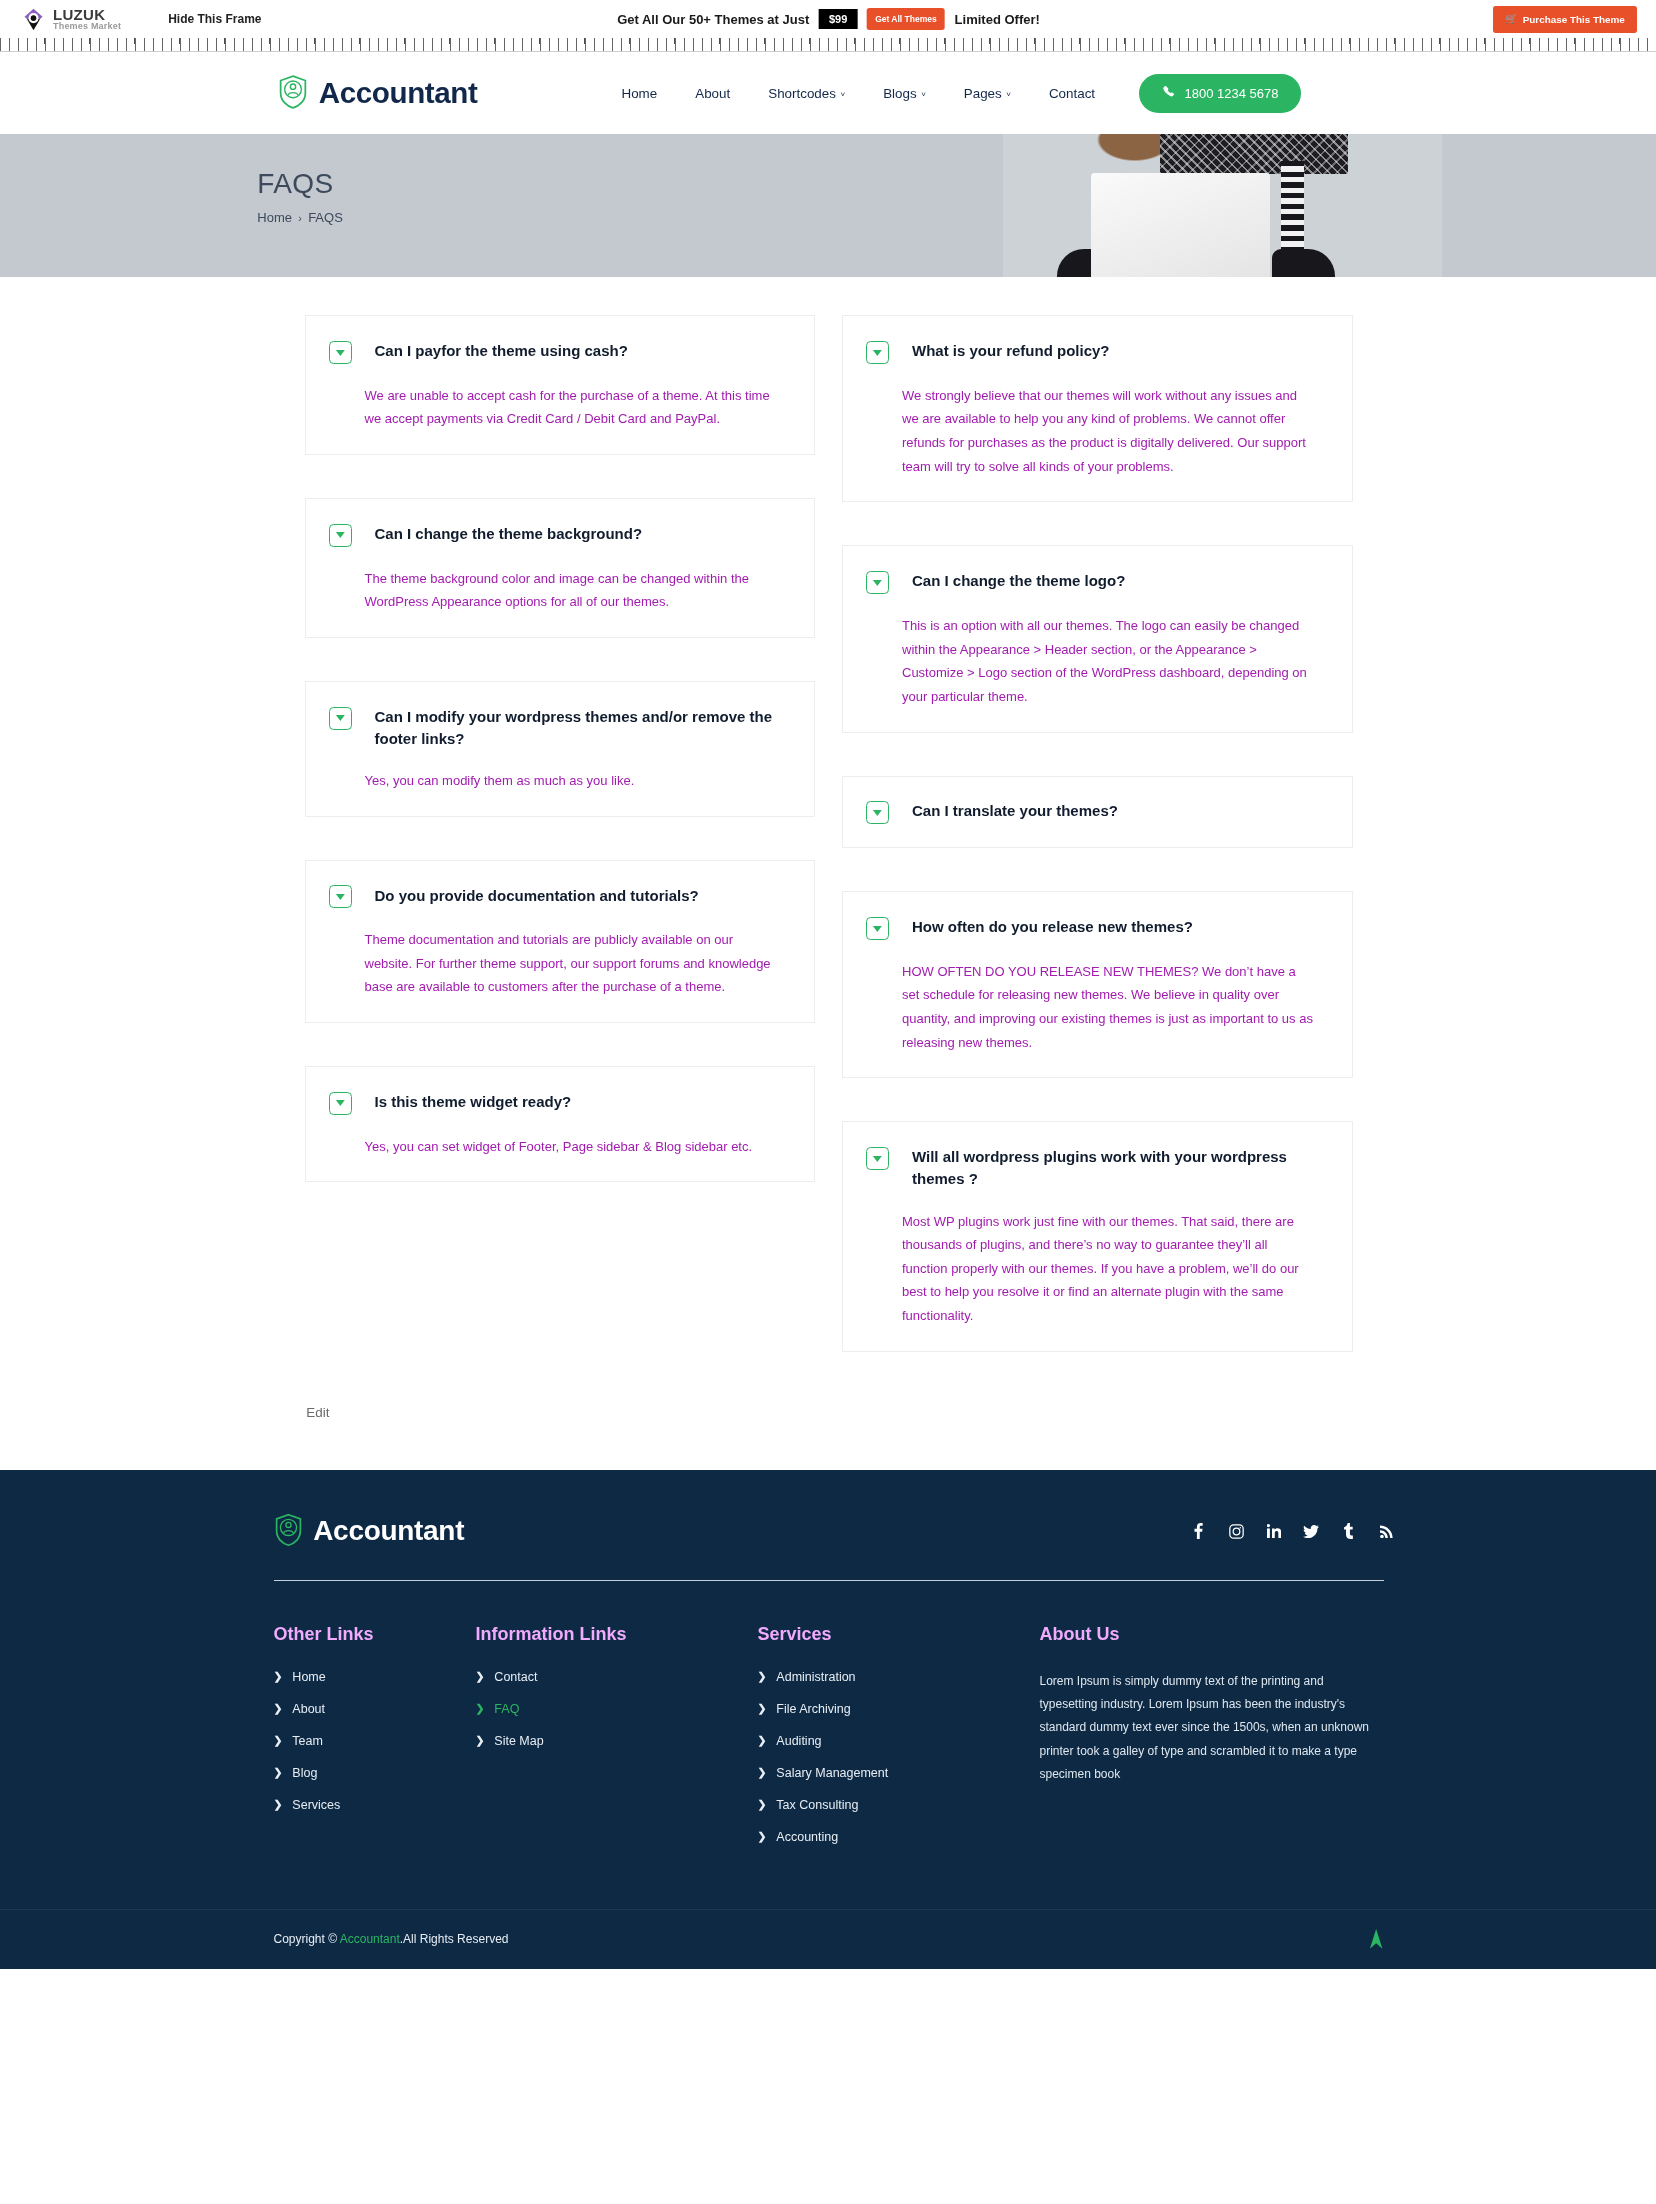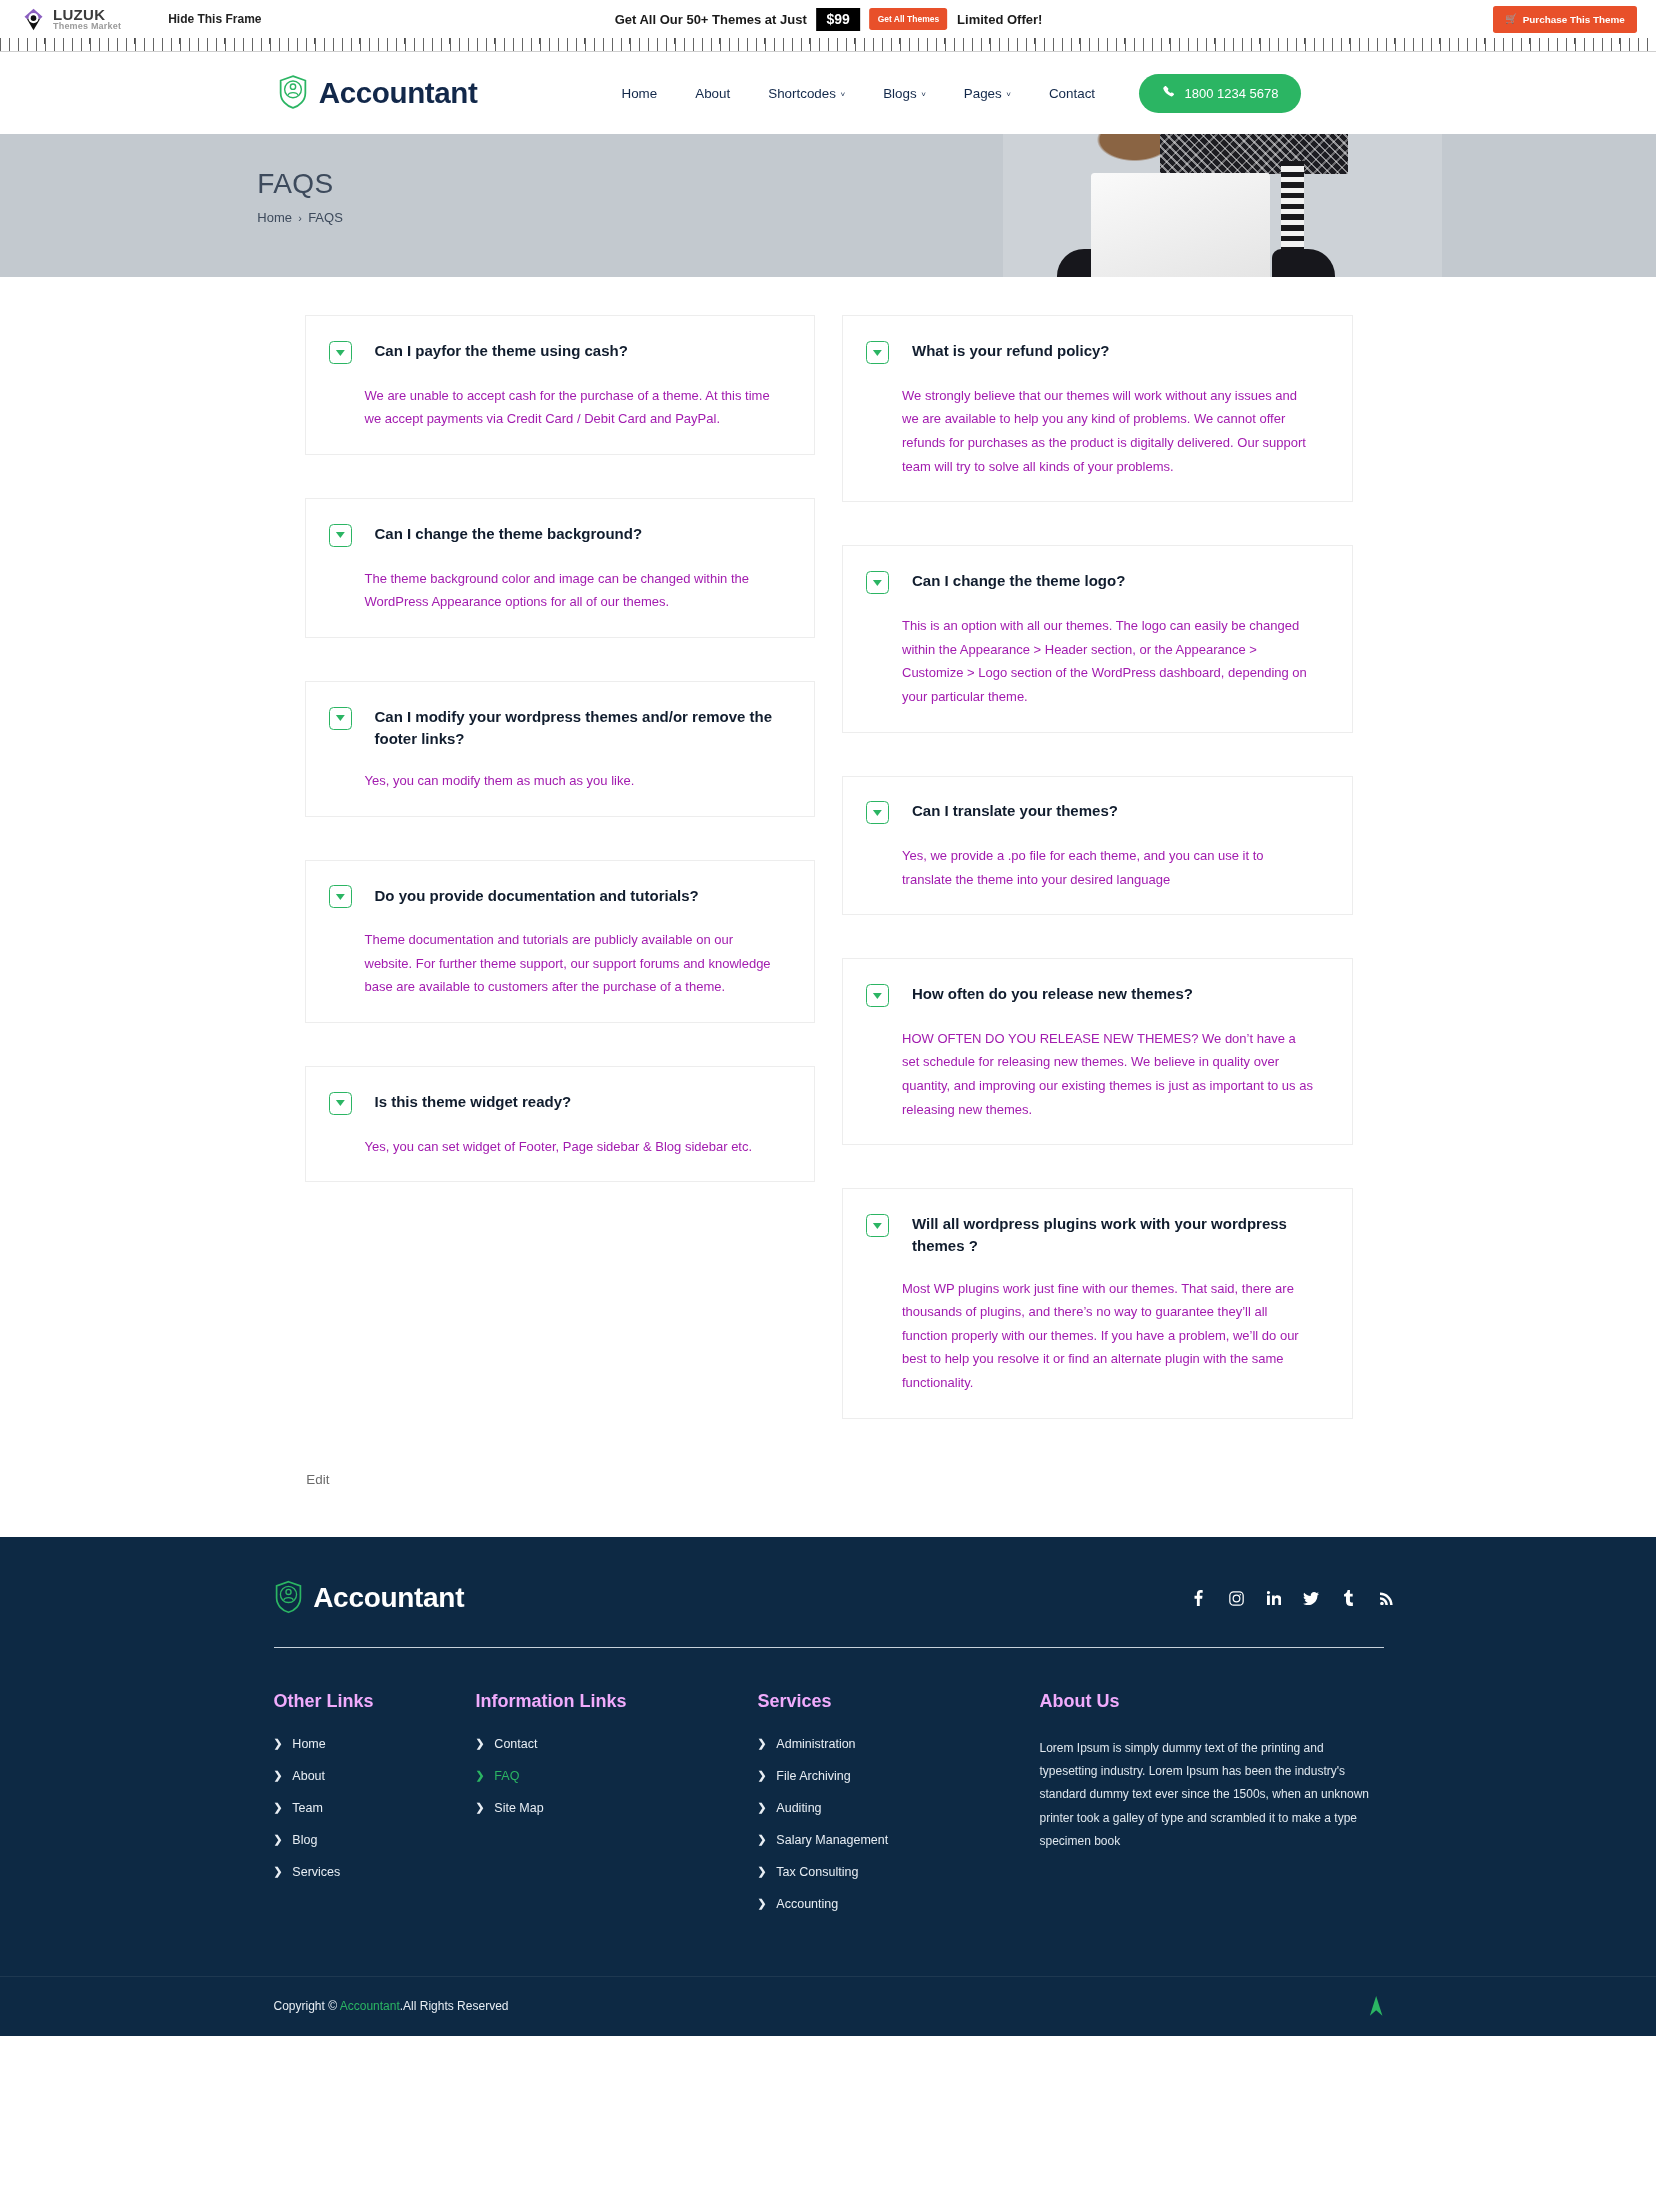--- a/index.html
+++ b/index.html
@@ -32,21 +32,21 @@
   }
   .hide-frame {
     margin-left: 47px; font-size: 12px; font-weight: bold; color: #222;
   }
   .promo {
     position: absolute; left: 50%; transform: translateX(-50%);
     display: flex; align-items: center; gap: 9.9px; white-space: nowrap;
   }
   .promo-text { font-size: 13px; font-weight: bold; color: #1a1a1a; }
   .promo-price {
-    background: #000; color: #fff; font-size: 14px; font-weight: bold;
+    background: #000; color: #fff; font-size: 11px; font-weight: bold;
     padding: 4.5px 9.9px; line-height: 1;
   }
   .promo-btn {
     background: #e8502a; color: #fff; font-size: 8.5px; font-weight: bold;
     padding: 6.3px 8px; border: none; border-radius: 2.7px; line-height: 1;
     cursor: pointer;
   }
   .purchase-btn {
     position: absolute; right: 19.7px;
     background: #e8502a; color: #fff; border: none; border-radius: 2.7px;
@@ -415,21 +415,20 @@
 
         <div class="faq-card">
           <div class="faq-head">
             <span class="faq-toggle">
               <svg width="10.7" height="8" viewBox="0 0 12 9">
                   <path d="M1 1 H11 L6 8 Z" fill="#2bb563"></path>
                 </svg>
             </span>
             <span class="faq-q">Can I translate your themes?</span>
           </div>
-          <p class="faq-a">Yes, we provide a .po file for each theme, and you can use it to translate the theme into your desired language</p>
         </div>
 
         <div class="faq-card">
           <div class="faq-head">
             <span class="faq-toggle">
               <svg width="10.7" height="8" viewBox="0 0 12 9">
                   <path d="M1 1 H11 L6 8 Z" fill="#2bb563"></path>
                 </svg>
             </span>
             <span class="faq-q">How often do you release new themes?</span>

